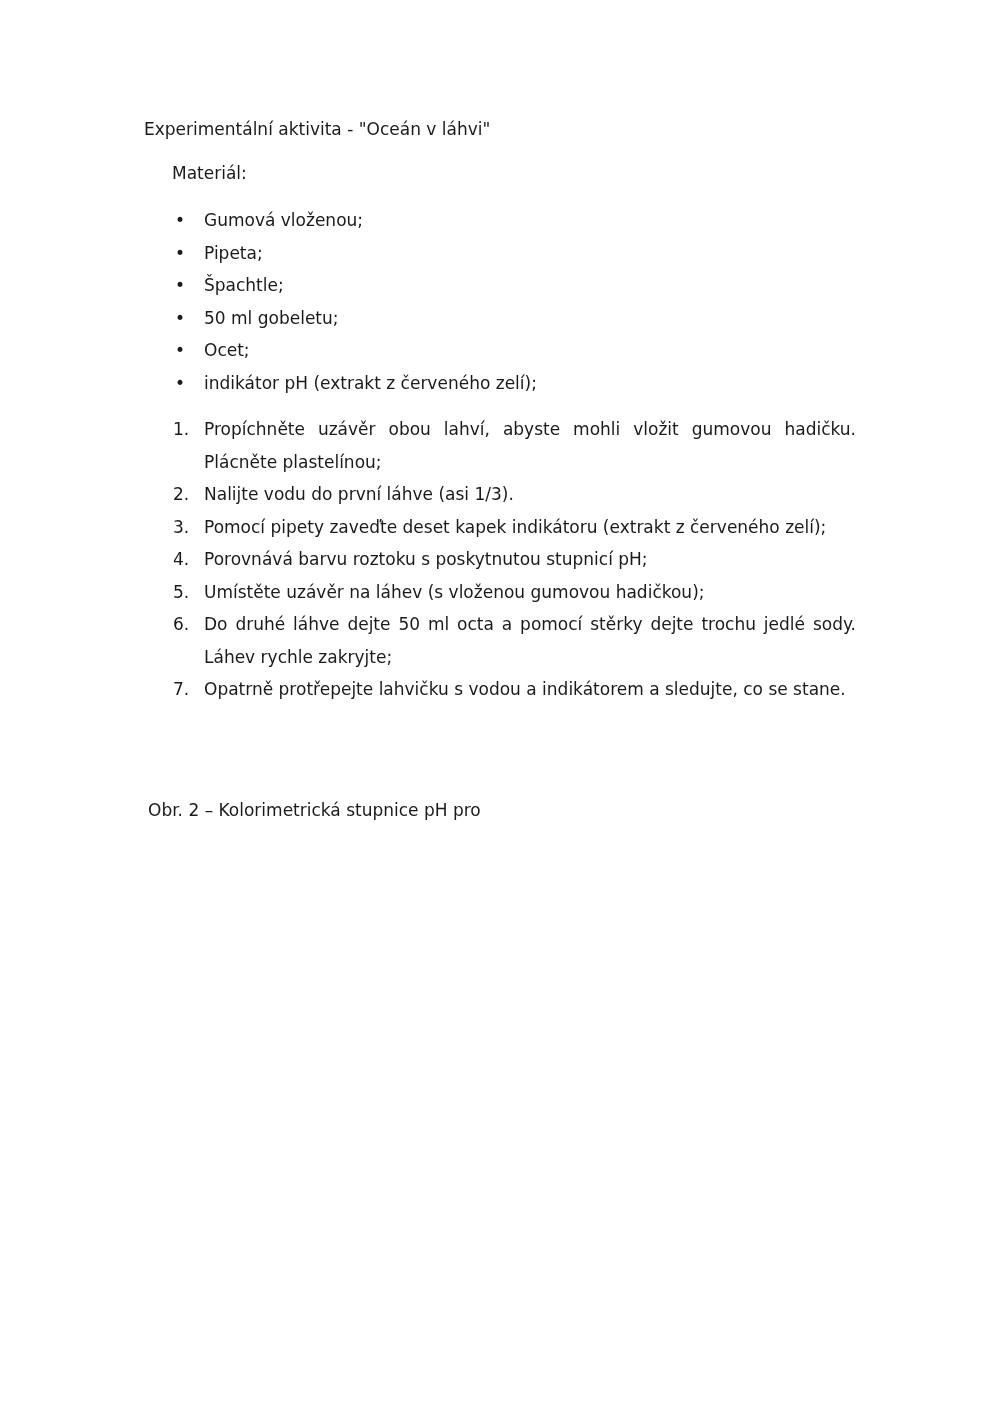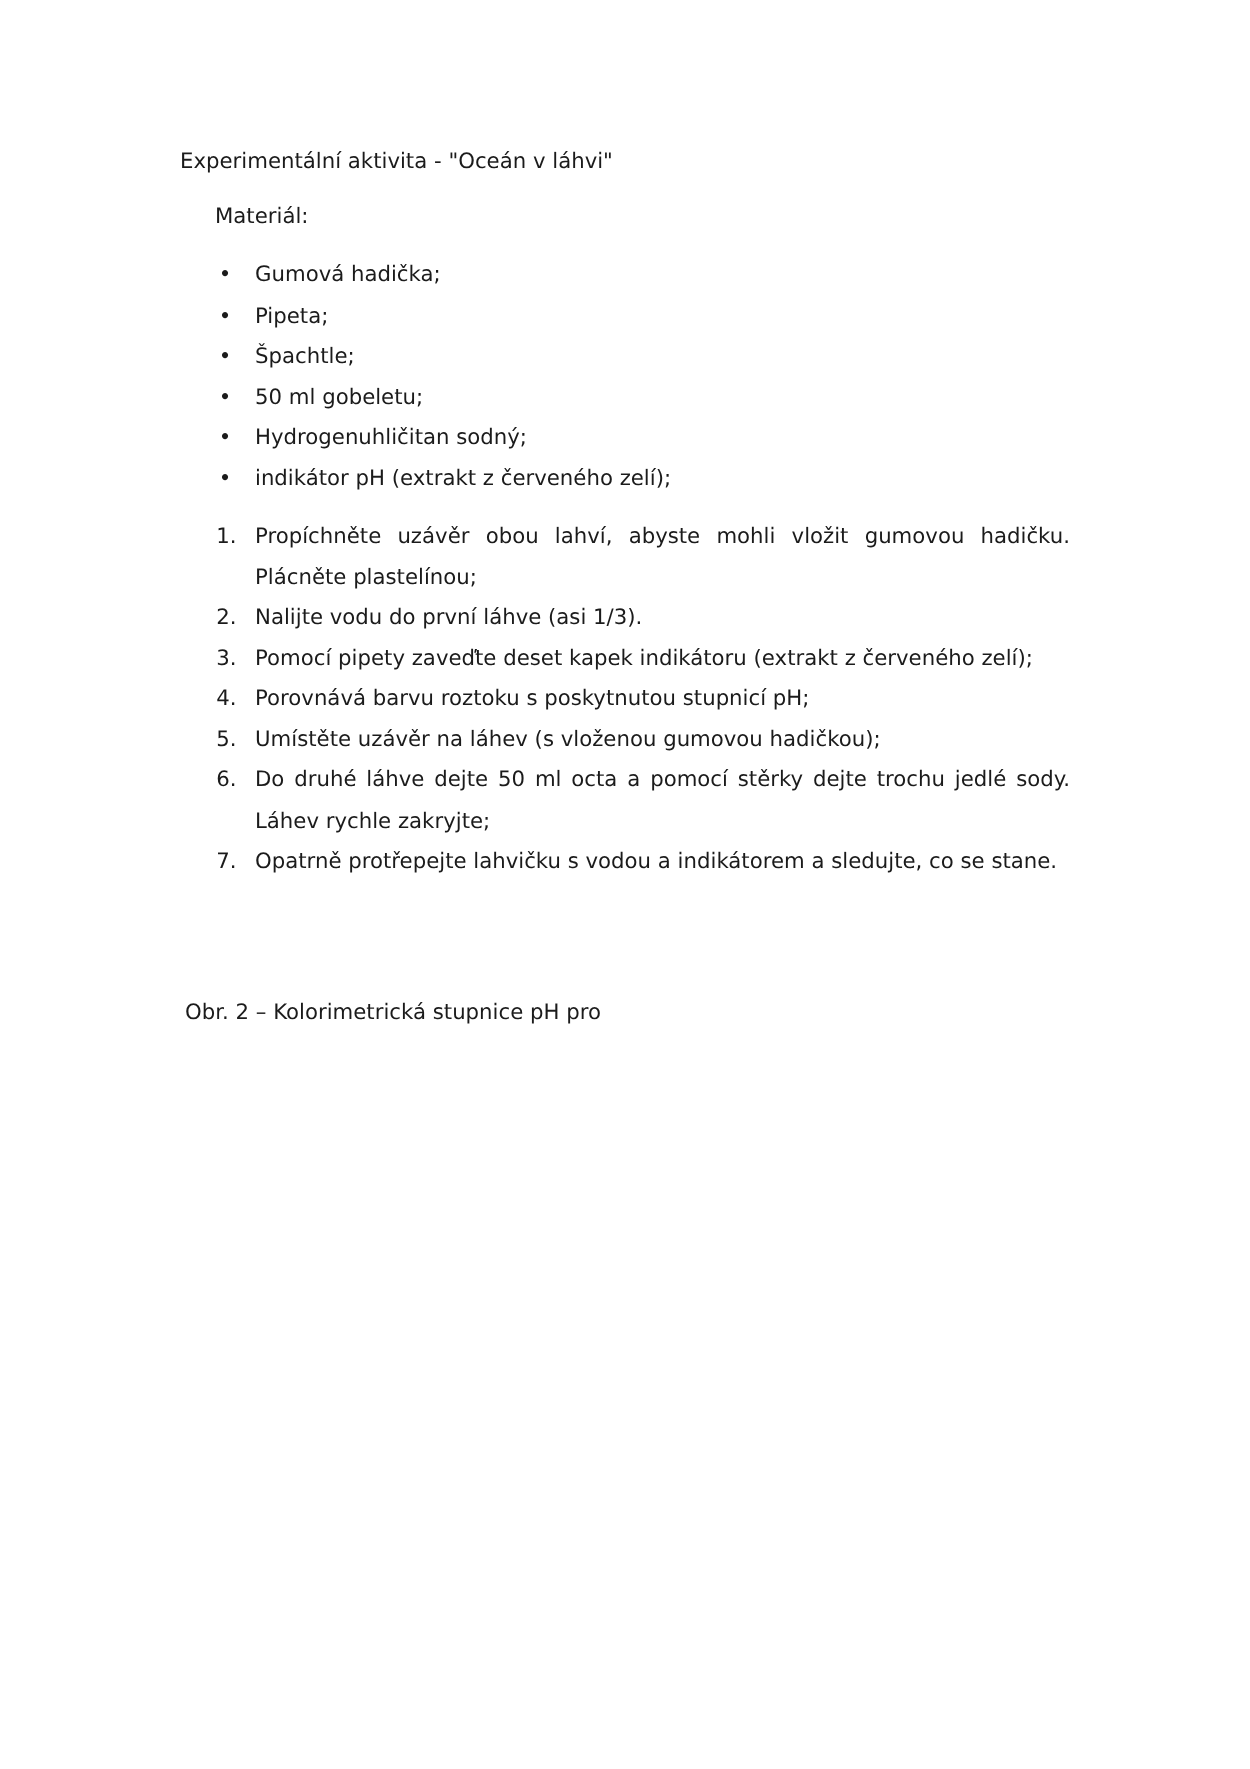--- a/index.html
+++ b/index.html
@@ -71,25 +71,25 @@
 <body>
 
 <div class="page">
   <div class="content">
 
     <p class="line title">Experimentální aktivita - "Oceán v láhvi"</p>
 
     <p class="line heading">Materiál:</p>
 
     <ul class="materials">
-      <li>Gumová hadička;</li>
+      <li>Gumová vloženou;</li>
       <li>Pipeta;</li>
       <li>Špachtle;</li>
       <li>50 ml gobeletu;</li>
-      <li>Hydrogenuhličitan sodný;</li>
+      <li>Ocet;</li>
       <li>indikátor pH (extrakt z červeného zelí);</li>
     </ul>
 
 
     <ol class="procedure">
       <li>Propíchněte uzávěr obou lahví, abyste mohli vložit gumovou hadičku. Plácněte plastelínou;</li>
       <li>Nalijte vodu do první láhve (asi 1/3).</li>
       <li>Pomocí pipety zaveďte deset kapek indikátoru (extrakt z červeného zelí);</li>
       <li>Porovnává barvu roztoku s poskytnutou stupnicí pH;</li>
       <li>Umístěte uzávěr na láhev (s vloženou gumovou hadičkou);</li>

